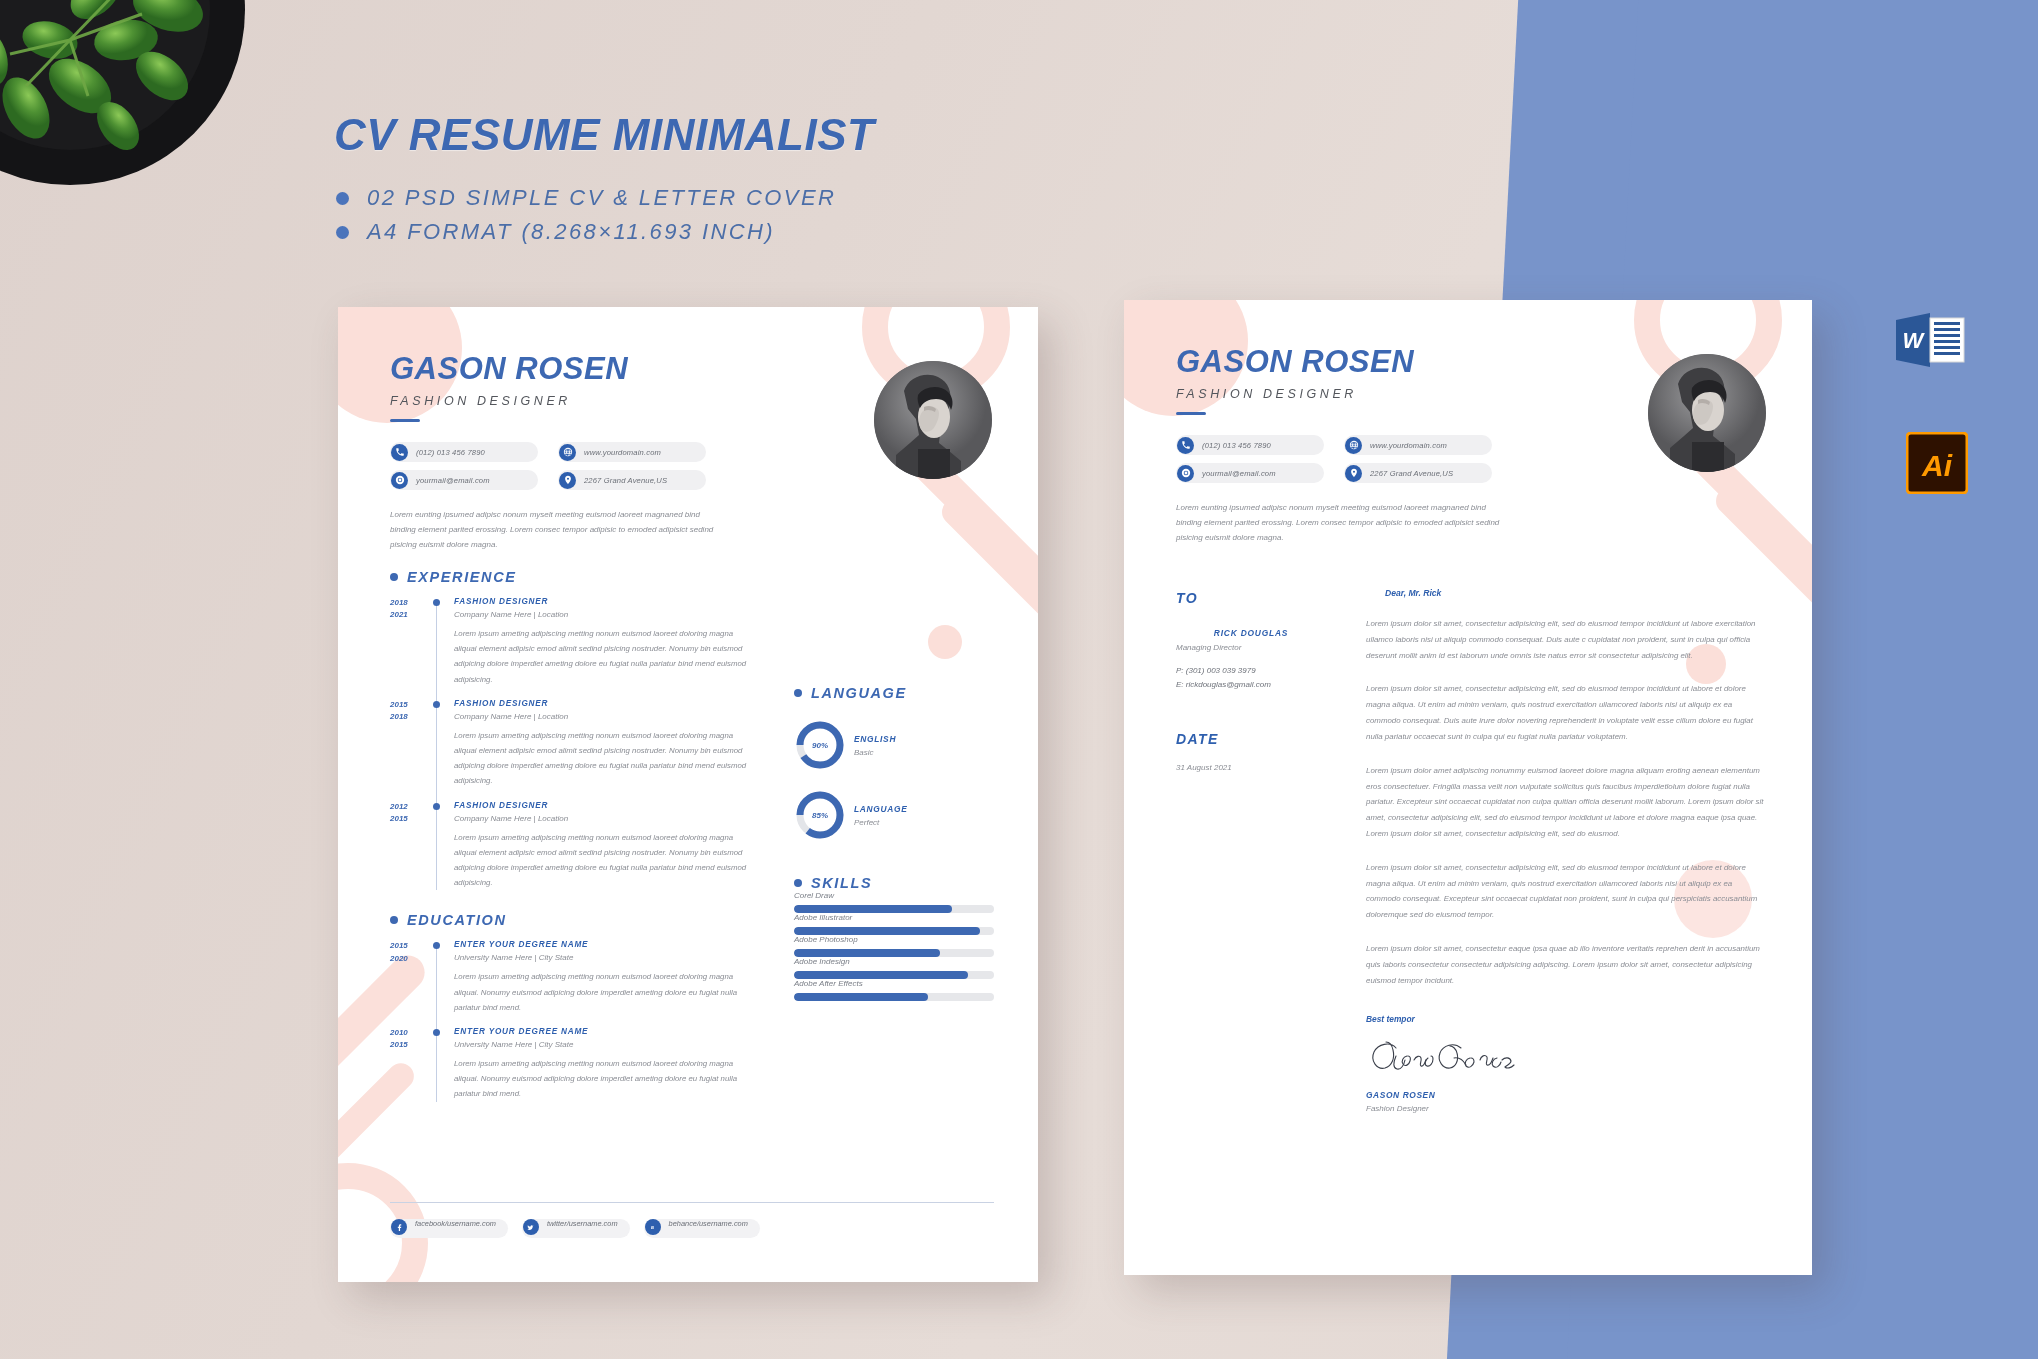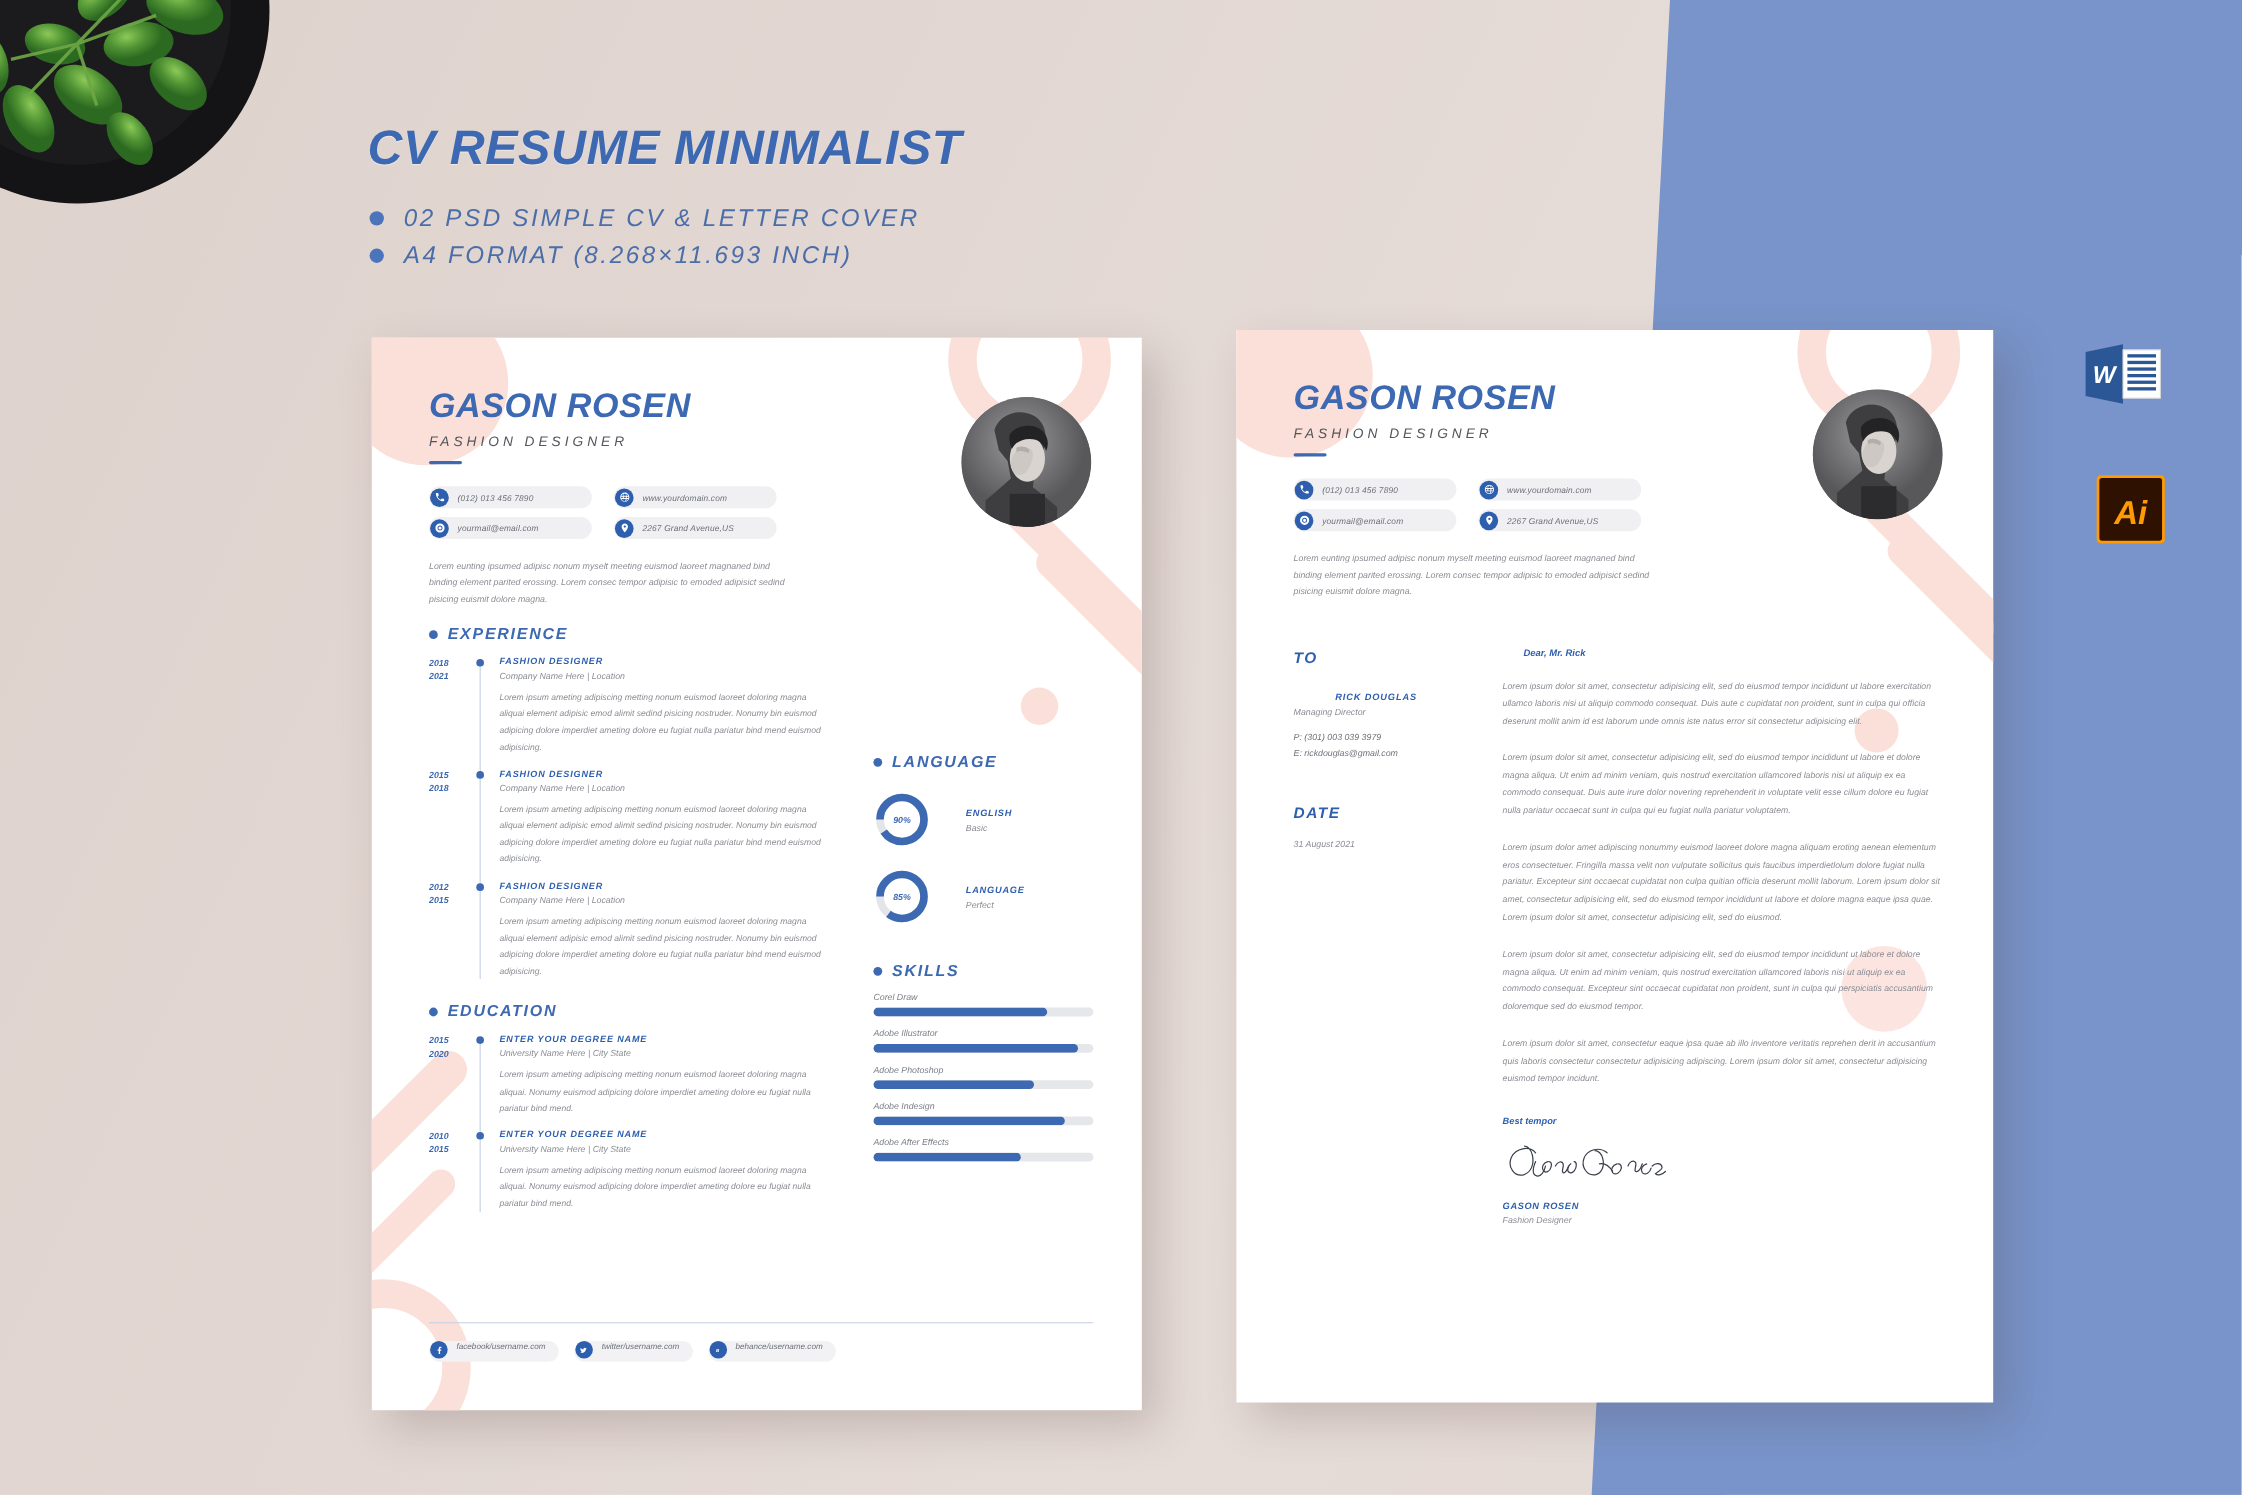--- a/index.html
+++ b/index.html
@@ -95,24 +95,24 @@
   .tl-item:last-child .tl-axis::before { bottom: 0; }
   
   .cv-right { position:absolute; right: 44px; top: 378px; width: 200px; }
   .lang-row { display:flex; align-items:center; margin-top: 18px; }
   .donut { position:relative; width: 52px; height: 52px; flex:0 0 52px; }
   .donut svg { transform: rotate(-90deg); }
   .donut .pct {
     position:absolute; inset:0; display:flex; align-items:center; justify-content:center;
     font-size: 8px; font-weight:700; color:#3d68b2;
   }
-  .lang-meta { margin-left: 32px; }
+  .lang-meta { margin-left: 8px; }
   .lang-name { font-size: 8.4px; font-weight:700; letter-spacing:.7px; color:#2e5fae; }
   .lang-lvl  { font-size: 8px; color:#8a8d94; margin-top:4px; }
-  .skill { margin-top: 11px; }
+  .skill { }
   .skill-name { font-size: 8px; color:#7c8089; margin-bottom: 5px; }
   .skill-track { height: 8px; border-radius: 5px; background:#e6e7ea; overflow:hidden; }
   .skill-fill  { height: 8px; border-radius: 5px; background:#3d68b2; }
   
   .cv-foot { position:absolute; left:52px; right:44px; bottom: 44px; }
   .foot-rule { height:1px; background:#c9d2e3; }
   .socials { display:flex; margin-top: 16px; gap: 14px; }
   .spill { display:flex; height:19px; background:#f2f2f4; border-radius:10px; padding-right:12px; }
   .sico { width:16px;height:16px;border-radius:50%;background:#2e5fae;margin-left:1px;display:flex;align-items:center;justify-content:center;}
   .sico svg{width:9px;height:9px;fill:#fff;}

